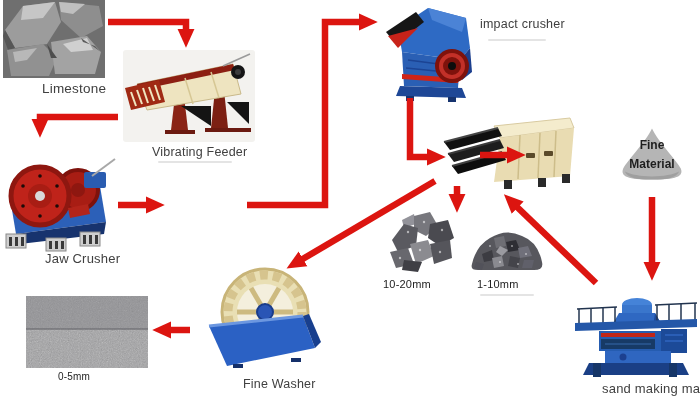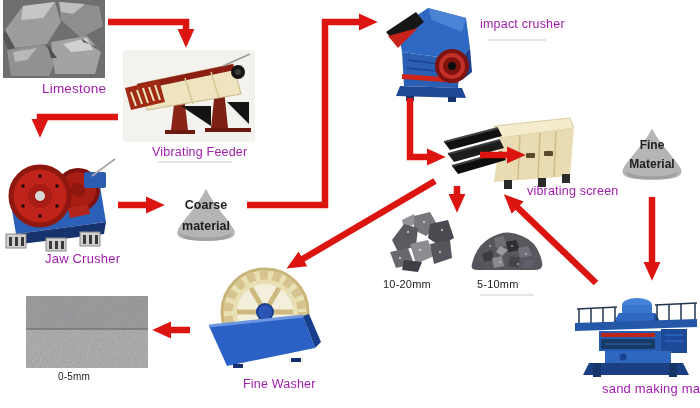--- a/index.html
+++ b/index.html
@@ -3,21 +3,21 @@
 <meta charset="utf-8">
 <style>
   html,body{margin:0;padding:0;background:#fff;}
   #canvas{
     position:relative;width:700px;height:408px;background:#ffffff;overflow:hidden;
     font-family:"Liberation Sans",sans-serif;color:#222;
   }
   .abs{position:absolute;font-weight:bold;}
   .node-img{position:absolute;z-index:2;}
   .label{
-    position:absolute;z-index:6;color:#a21caf;font-size:12.5px;letter-spacing:.2px;
+    position:absolute;z-index:6;color:#404040;font-size:12.5px;letter-spacing:.2px;
     white-space:nowrap;
   }
   .label.big{font-size:11px;color:#1c1c1c;}
   .label.mid{font-size:13px;margin-left:18px;}
   .underline{position:absolute;height:2px;background:#e4e4e4;z-index:1;border-radius:1px;}
   #arrow-layer{position:absolute;left:0;top:0;z-index:5;pointer-events:none;}
   .cone-label{
     position:absolute;z-index:6;font-size:12.5px;color:#1e1e1e;text-align:center;width:100%;
   }
 </style>
@@ -132,28 +132,20 @@
     <polygon points="6,38 58,24 62,32 12,46" fill="#1d1d1d"></polygon>
     <polygon points="10,50 60,36 64,44 16,58" fill="#0d0d0d"></polygon>
     <line x1="2" y1="26" x2="56" y2="12" stroke="#454545" stroke-width="2"></line>
     <line x1="6" y1="38" x2="58" y2="24" stroke="#3a3a3a" stroke-width="2"></line>
     <line x1="10" y1="50" x2="60" y2="36" stroke="#404040" stroke-width="2"></line>
     <rect x="62" y="64" width="8" height="9" fill="#2a2a2a"></rect>
     <rect x="96" y="62" width="8" height="9" fill="#2a2a2a"></rect>
     <rect x="120" y="58" width="8" height="9" fill="#2a2a2a"></rect>
   </svg>
 
-  <div class="abs" style="left:167px;top:186px;width:78px;height:58px;z-index:2">
-    <svg width="78" height="58" viewBox="0 0 100 74">
-      <path d="M50 3 C58 22 80 44 86 56 C90 66 80 70 50 70 C20 70 10 66 14 56 C20 44 42 22 50 3 Z" fill="#b5b5b5"></path>
-      <path d="M16 60 C30 68 70 68 84 60 C80 68 70 70 50 70 C30 70 20 68 16 60 Z" fill="#9f9f9f"></path>
-    </svg>
-    <div class="cone-label" style="top:12px">Coarse</div>
-    <div class="cone-label" style="top:33px">material</div>
-  </div>
 
   <div class="abs" style="left:612px;top:126px;width:80px;height:56px;z-index:2">
     <svg width="80" height="56" viewBox="0 0 100 70">
       <path d="M50 3 C58 20 80 42 86 53 C90 63 80 67 50 67 C20 67 10 63 14 53 C20 42 42 20 50 3 Z" fill="#b5b5b5"></path>
       <path d="M16 57 C30 65 70 65 84 57 C80 65 70 67 50 67 C30 67 20 65 16 57 Z" fill="#9f9f9f"></path>
     </svg>
     <div class="cone-label" style="top:12px;font-size:12px">Fine</div>
     <div class="cone-label" style="top:31px;font-size:12px">Material</div>
   </div>
 
@@ -282,20 +274,19 @@
       <path marker-end="url(#ah)" d="M652 197 V264" stroke="#dc1510"></path>
       <path marker-end="url(#ah)" d="M596 283 L516 206" stroke="#dc1510"></path>
       <path marker-end="url(#ah)" d="M190 330 H169" stroke="#dc1510"></path>
     </g>
   </svg>
 
   <div class="label mid" style="left:24px;top:81px;font-size:13.5px">Limestone</div>
   <div class="label" style="left:152px;top:145px">Vibrating Feeder</div>
   <div class="label" style="left:480px;top:17px">impact crusher</div>
   <div class="label mid" style="left:27px;top:251px">Jaw Crusher</div>
-  <div class="label" style="left:527px;top:184px">vibrating screen</div>
   <div class="label big" style="left:383px;top:278px">10-20mm</div>
-  <div class="label big" style="left:477px;top:278px">5-10mm</div>
+  <div class="label big" style="left:477px;top:278px">1-10mm</div>
   <div class="label big" style="left:58px;top:371px;font-size:10px">0-5mm</div>
   <div class="label" style="left:243px;top:377px">Fine Washer</div>
   <div class="label mid" style="left:584px;top:381px">sand making machine</div>
 
 </div>
 
 </body></html>

